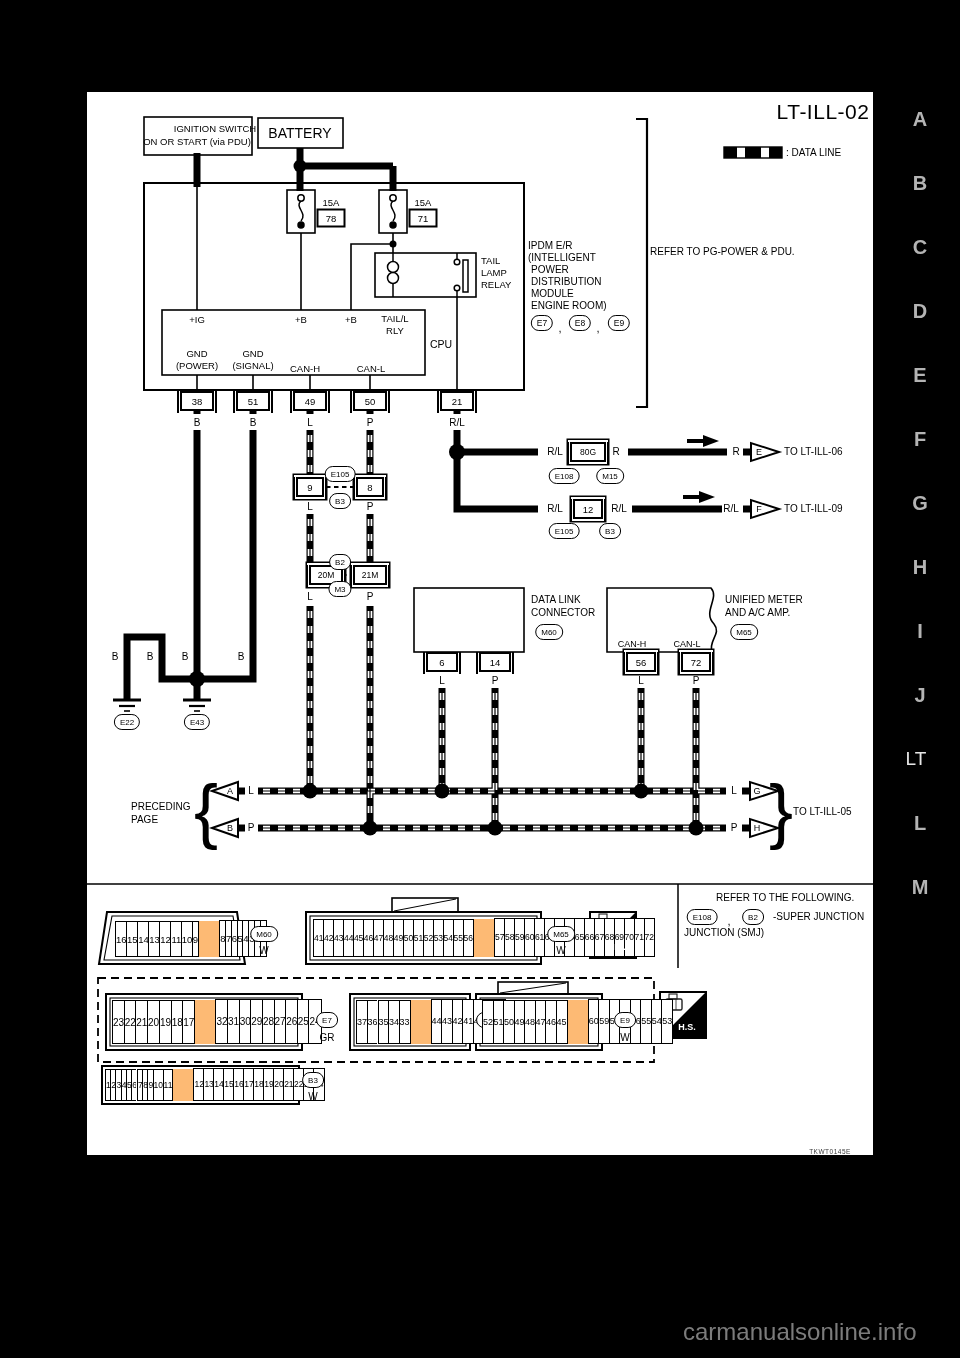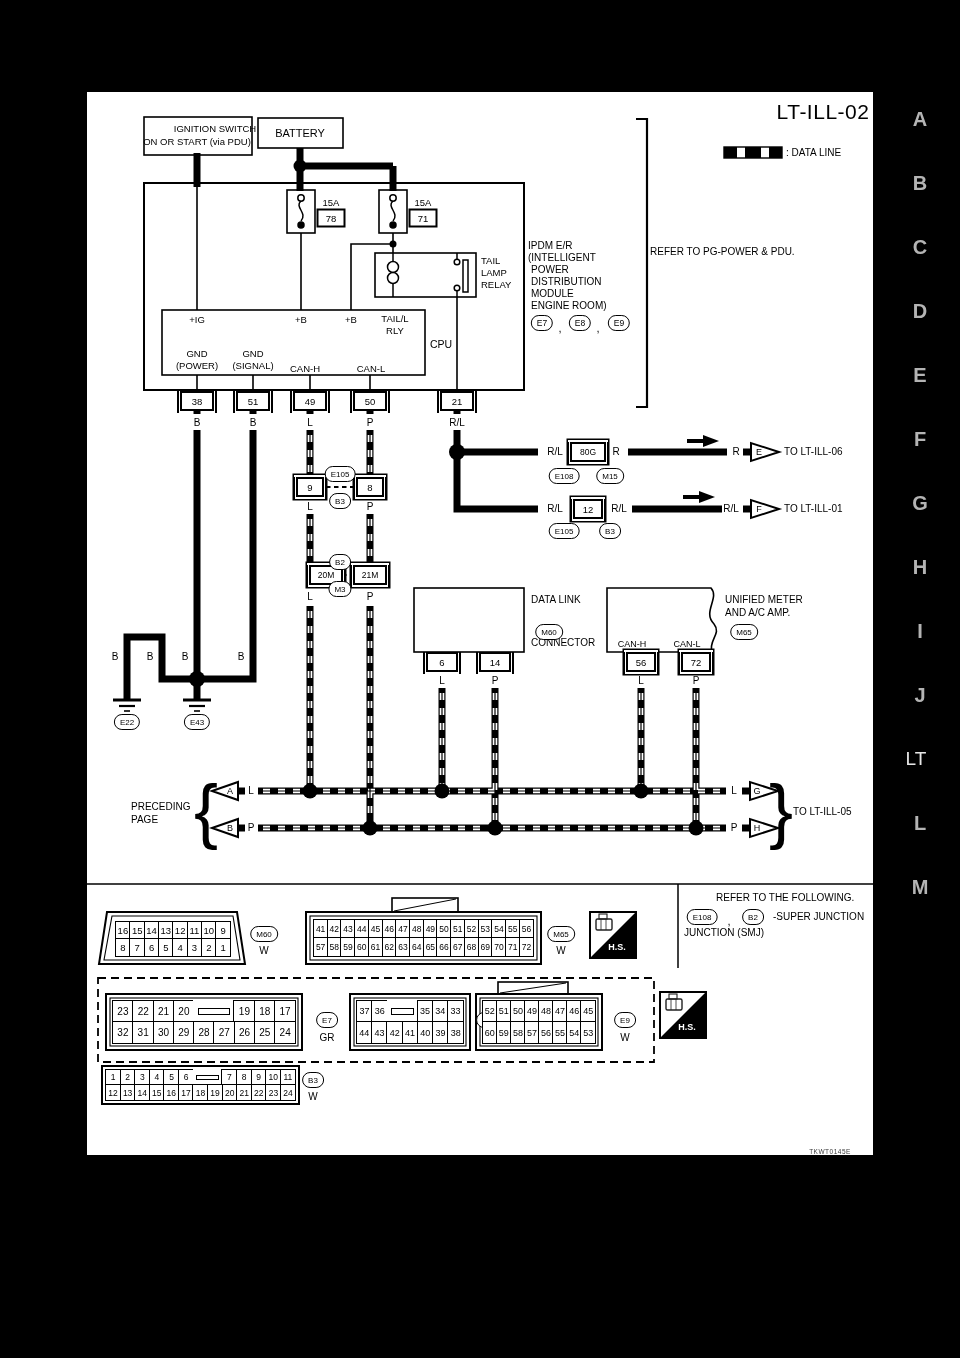--- a/index.html
+++ b/index.html
@@ -16,21 +16,21 @@
         justify-content:center;font-size:8.5px;white-space:nowrap;}
   .term{position:absolute;transform:translate(-50%,-50%);border:2px solid #000;background:#fff;
         height:16px;width:30px;display:flex;align-items:center;justify-content:center;
         font-size:9.5px;white-space:nowrap;}
   .term::before,.term::after{content:'';position:absolute;top:-2px;bottom:-4px;width:0;
         border-left:2px solid #000;}
   .term::before{left:-5px;}
   .term::after{right:-5px;}
   .term.dbl{box-shadow:0 0 0 2px #fff,0 0 0 3.5px #000;}
   .term.nw::before,.term.nw::after{display:none;}
-  .pingrid{position:absolute;display:flex;flex-direction:column;background:#fdba74;}
+  .pingrid{position:absolute;display:flex;background:#fdba74;gap:20px;}
   .pin-row{display:flex;flex:1;}
   .pin-row + .pin-row{margin-top:-1.5px;}
   .pin-cell{flex:1;border:1.5px solid #000;display:flex;align-items:center;justify-content:center;
         background:#fff;position:relative;}
   .pin-cell + .pin-cell{margin-left:-1.5px;}
   .pin-cell.slot{flex:2;border-color:transparent;}
   .slot-bar{position:absolute;left:10%;right:10%;top:32%;bottom:32%;border:1.5px solid #000;background:#fff;}
   .tri-letter{font-size:9px;}
   .hs-text{color:#fff;font-weight:bold;font-size:9px;}
   .side-letter{position:absolute;transform:translate(-50%,-50%);color:#b4b4b4;font-weight:bold;
@@ -259,21 +259,21 @@
       <line x1="671" y1="999" x2="671" y2="1010" stroke="#222" stroke-width=".8"></line>
       <line x1="676" y1="999" x2="676" y2="1010" stroke="#222" stroke-width=".8"></line>
     </g>
   </svg>
 
   <span class="lb c" style="left:823px;top:111px;font-size:21px;letter-spacing:.5px;">LT-ILL-02</span>
   <span class="lb l" style="left:786px;top:153px;">: DATA LINE</span>
 
   <span class="lb c" style="left:197px;top:129px;font-size:9.5px;padding-left:36px;">IGNITION SWITCH</span>
   <span class="lb c" style="left:197px;top:142px;font-size:9.5px;">ON OR START (via PDU)</span>
-  <span class="lb c" style="left:300px;top:133px;font-size:11px;">BATTERY</span>
+  <span class="lb c" style="left:300px;top:133px;font-size:14px;">BATTERY</span>
 
   <span class="lb c" style="left:331px;top:203px;font-size:9.5px;">15A</span>
   <div class="term nw" style="left:331px;top:218px;width:25px;height:15px;">
       <span>78</span>
     </div>
   <span class="lb c" style="left:423px;top:203px;font-size:9.5px;">15A</span>
   <div class="term nw" style="left:423px;top:218px;width:25px;height:15px;">
       <span>71</span>
     </div>
 
@@ -380,41 +380,41 @@
       <span>M15</span>
     </div>
 
   <span class="lb c" style="left:555px;top:509px;">R/L</span>
   <div class="term dbl" style="left:588px;top:509px;width:26px;">
       <span>12</span>
     </div>
   <span class="lb c" style="left:619px;top:509px;">R/L</span>
   <span class="lb c" style="left:731px;top:509px;">R/L</span>
   <span class="lb c tri-letter" style="left:759px;top:509px;">F</span>
-  <span class="lb l" style="left:784px;top:509px;">TO LT-ILL-01</span>
+  <span class="lb l" style="left:784px;top:509px;">TO LT-ILL-09</span>
   <div class="oval" style="left:564px;top:531px;font-size:8px;">
       <span>E105</span>
     </div>
   <div class="oval" style="left:610px;top:531px;font-size:8px;">
       <span>B3</span>
     </div>
 
   <span class="lb c" style="left:115px;top:657px;">B</span>
   <span class="lb c" style="left:150px;top:657px;">B</span>
   <span class="lb c" style="left:185px;top:657px;">B</span>
   <span class="lb c" style="left:241px;top:657px;">B</span>
   <div class="oval" style="left:127px;top:722px;font-size:8px;">
       <span>E22</span>
     </div>
   <div class="oval" style="left:197px;top:722px;font-size:8px;">
       <span>E43</span>
     </div>
 
   <span class="lb l" style="left:531px;top:600px;">DATA LINK</span>
-  <span class="lb l" style="left:531px;top:643px;">CONNECTOR</span>
+  <span class="lb l" style="left:531px;top:613px;">CONNECTOR</span>
   <div class="oval" style="left:549px;top:632px;font-size:8px;">
       <span>M60</span>
     </div>
   <div class="term" style="left:442px;top:662px;width:28px;">
       <span>6</span>
     </div>
   <div class="term" style="left:495px;top:662px;width:28px;">
       <span>14</span>
     </div>
   <span class="lb c" style="left:442px;top:681px;">L</span>
@@ -663,13 +663,14 @@
   <span class="side-letter" style="left:920px;top:375px;">E</span>
   <span class="side-letter" style="left:920px;top:439px;">F</span>
   <span class="side-letter" style="left:920px;top:503px;">G</span>
   <span class="side-letter" style="left:920px;top:567px;">H</span>
   <span class="side-letter" style="left:920px;top:631px;">I</span>
   <span class="side-letter" style="left:920px;top:695px;">J</span>
   <span class="side-current" style="left:916px;top:759px;">LT</span>
   <span class="side-letter" style="left:920px;top:823px;">L</span>
   <span class="side-letter" style="left:920px;top:887px;">M</span>
 
+  <span class="wm" style="left:683px;top:1318px;">carmanualsonline.info</span>
 </div>
 
 </body></html>

